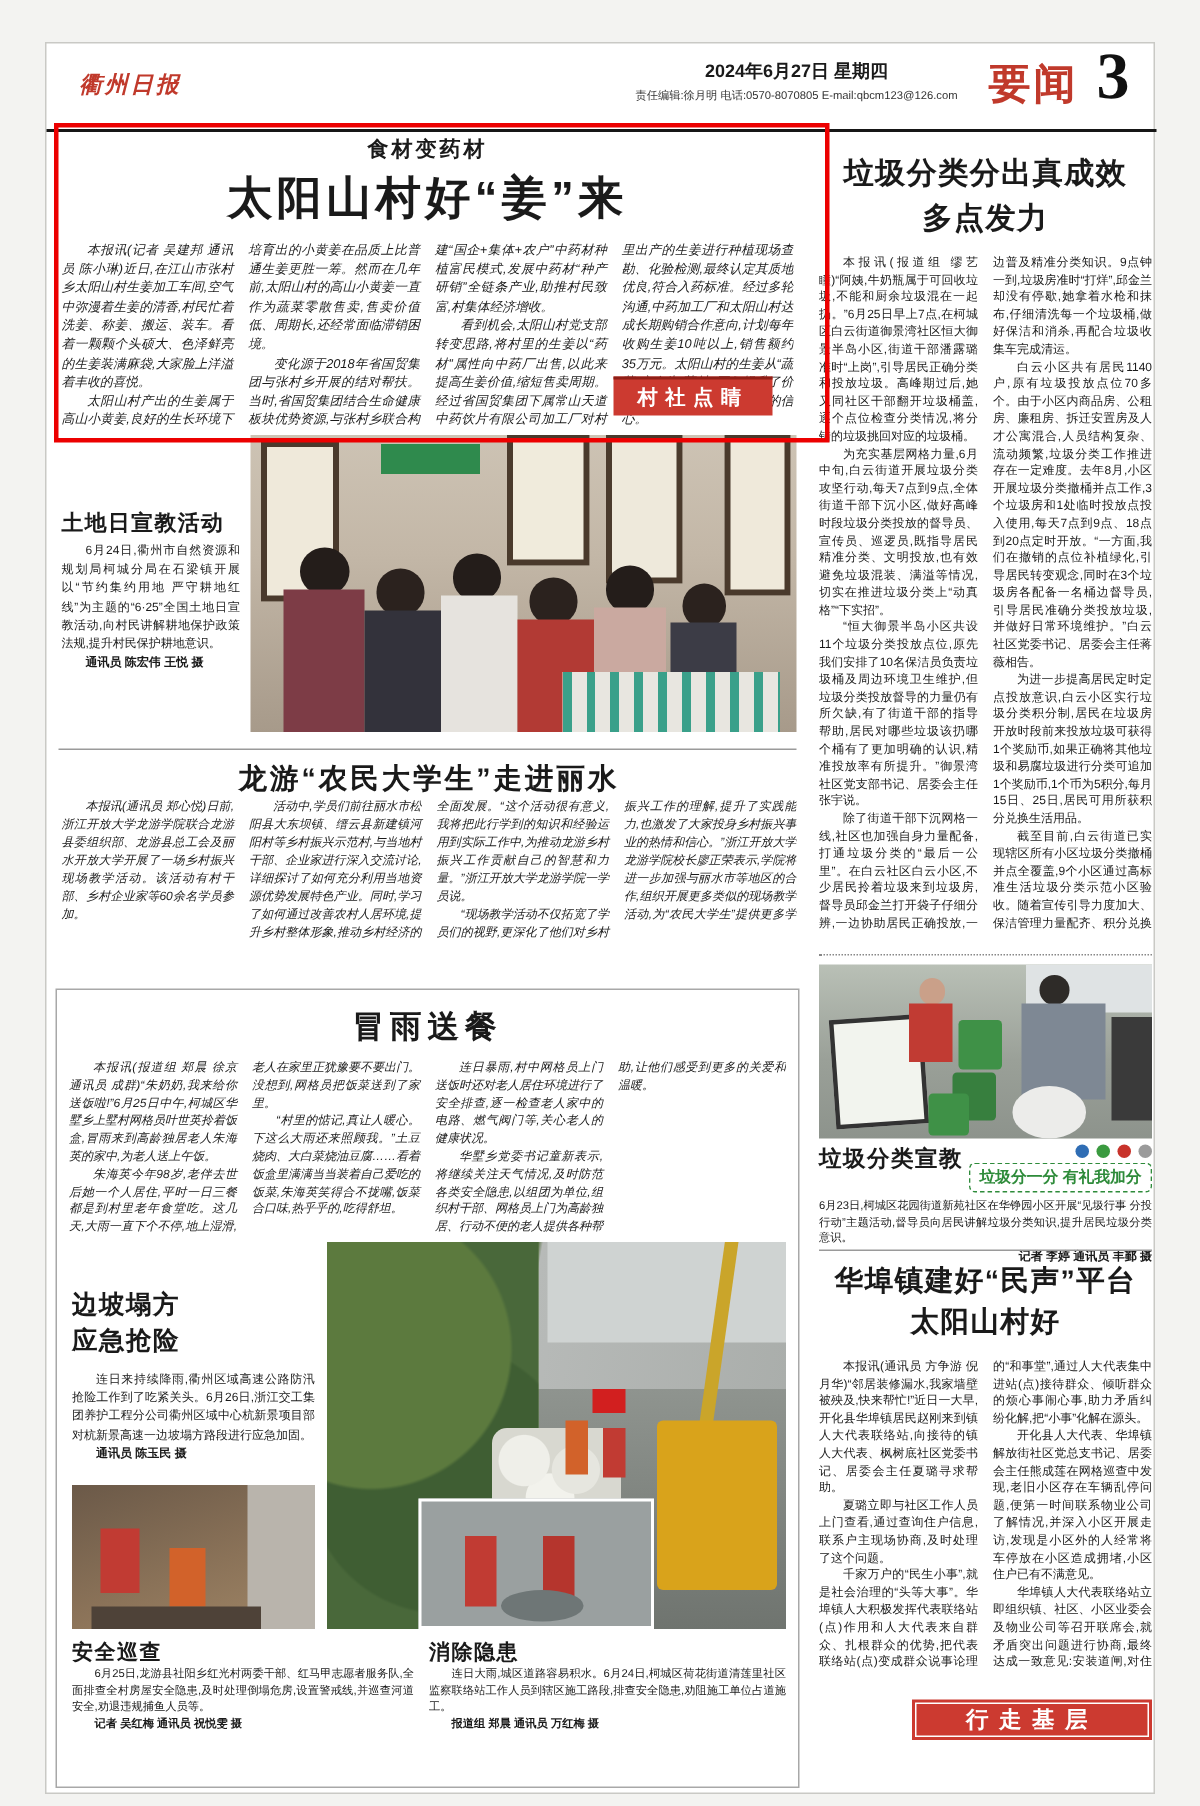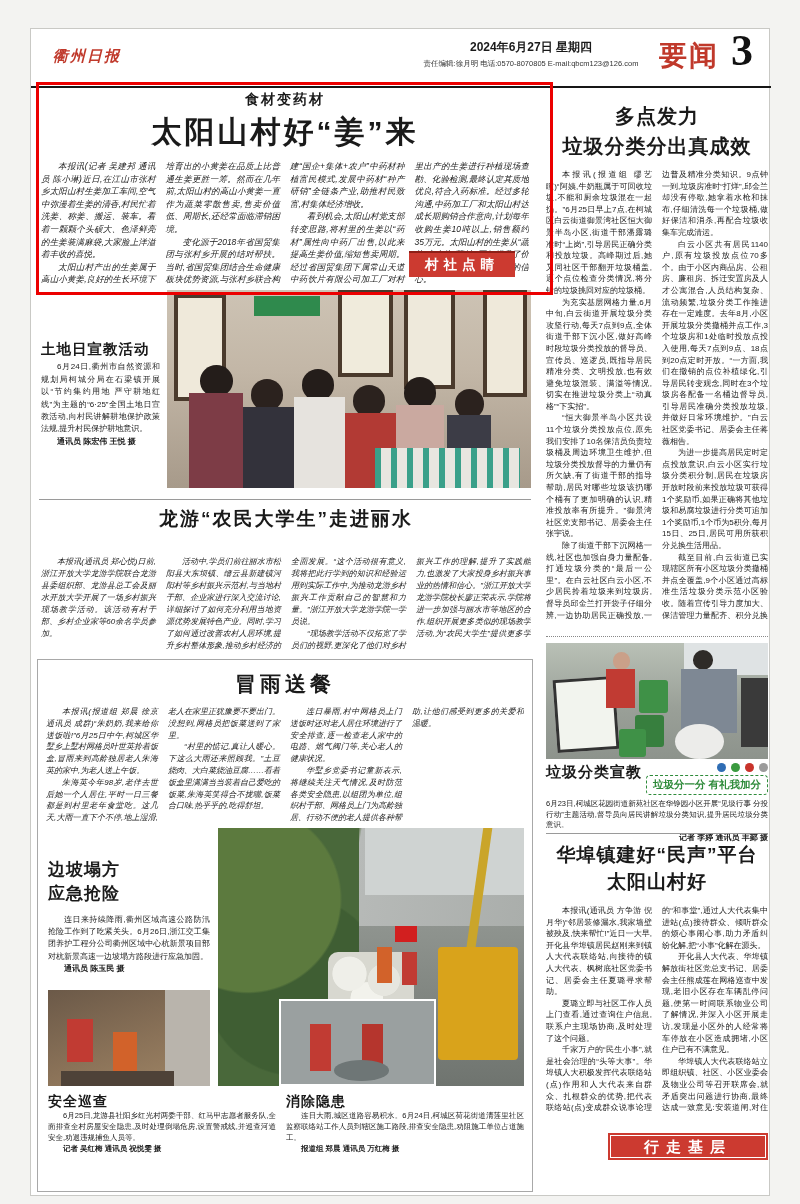--- a/index.html
+++ b/index.html
@@ -34,21 +34,21 @@
   
   .photo{overflow:hidden;background:#b9b2a6;}
   .photo i{position:absolute;display:block;}
   .ph1{left:136px;top:261px;width:364px;height:198px;background:linear-gradient(180deg,#cdc3b4 0%,#c3b7a7 40%,#a79a8a 100%);}
   .ph2{left:515px;top:614px;width:222px;height:116px;background:linear-gradient(180deg,#b9c0b6 0%,#9aa098 55%,#8d938c 100%);}
   
   .rule{background:#9a9a9a;height:1px;}
   .dotrule{border-top:1px dotted #888;height:0;}
   
   .longyou{left:10px;top:477px;width:490px;}
-  .ly-title{text-align:center;font-size:19px;font-weight:bold;letter-spacing:2px;margin:0 0 24px;}
+  .ly-title{text-align:center;font-size:19px;font-weight:bold;letter-spacing:2px;margin:0 0 0;}
   .ly-body{height:102px;font-size:8px;line-height:12px;}
   
   .rainbox{left:6px;top:630px;width:494px;height:531px;border:1px solid #a8a8a8;}
   .rb-title{left:0;top:10px;width:100%;text-align:center;font-size:21px;font-weight:bold;letter-spacing:4px;}
   .rb-body{left:8px;top:46px;width:478px;height:118px;font-size:8px;line-height:11.8px;}
   .slope-title{left:10px;top:198px;font-size:17px;font-weight:bold;line-height:24px;letter-spacing:1px;}
   .slope-body{left:10px;top:254px;width:162px;font-size:8px;line-height:12.2px;}
   .cap{font-size:7.5px;line-height:11px;}
   .cap h4{margin:0 0 3px;font-size:14px;letter-spacing:1px;}
   .cap1{left:10px;top:436px;width:228px;}
@@ -185,22 +185,22 @@
       <p class="byline">记者 吴红梅 通讯员 祝悦雯 摄</p>
     </div>
     <div class="abs cap cap2 txt">
       <h4>消除隐患</h4>
       <p>连日大雨,城区道路容易积水。6月24日,柯城区荷花街道清莲里社区监察联络站工作人员到辖区施工路段,排查安全隐患,劝阻施工单位占道施工。</p>
       <p class="byline">报道组 郑晨 通讯员 万红梅 摄</p>
     </div>
   </div>
 
   <div class="abs wtitle">
+    <div>垃圾分类分出真成效</div>
     <div>多点发力</div>
-    <div>垃圾分类分出真成效</div>
   </div>
   <div class="abs wbody col2 txt">
       <p>本报讯(报道组 缪艺瞳)“阿姨,牛奶瓶属于可回收垃圾,不能和厨余垃圾混在一起扔。”6月25日早上7点,在柯城区白云街道御景湾社区恒大御景半岛小区,街道干部潘露璐准时“上岗”,引导居民正确分类和投放垃圾。高峰期过后,她又同社区干部翻开垃圾桶盖,逐个点位检查分类情况,将分错的垃圾挑回对应的垃圾桶。</p>
       <p>为充实基层网格力量,6月中旬,白云街道开展垃圾分类攻坚行动,每天7点到9点,全体街道干部下沉小区,做好高峰时段垃圾分类投放的督导员、宣传员、巡逻员,既指导居民精准分类、文明投放,也有效避免垃圾混装、满溢等情况,切实在推进垃圾分类上“动真格”“下实招”。</p>
       <p>“恒大御景半岛小区共设11个垃圾分类投放点位,原先我们安排了10名保洁员负责垃圾桶及周边环境卫生维护,但垃圾分类投放督导的力量仍有所欠缺,有了街道干部的指导帮助,居民对哪些垃圾该扔哪个桶有了更加明确的认识,精准投放率有所提升。”御景湾社区党支部书记、居委会主任张宇说。</p>
       <p>除了街道干部下沉网格一线,社区也加强自身力量配备,打通垃圾分类的“最后一公里”。在白云社区白云小区,不少居民拎着垃圾来到垃圾房,督导员邱金兰打开袋子仔细分辨,一边协助居民正确投放,一边普及精准分类知识。9点钟一到,垃圾房准时“打烊”,邱金兰却没有停歇,她拿着水枪和抹布,仔细清洗每一个垃圾桶,做好保洁和消杀,再配合垃圾收集车完成清运。</p>
       <p>白云小区共有居民1140户,原有垃圾投放点位70多个。由于小区内商品房、公租房、廉租房、拆迁安置房及人才公寓混合,人员结构复杂、流动频繁,垃圾分类工作推进存在一定难度。去年8月,小区开展垃圾分类撤桶并点工作,3个垃圾房和1处临时投放点投入使用,每天7点到9点、18点到20点定时开放。“一方面,我们在撤销的点位补植绿化,引导居民转变观念,同时在3个垃圾房各配备一名桶边督导员,引导居民准确分类投放垃圾,并做好日常环境维护。”白云社区党委书记、居委会主任蒋薇相告。</p>
       <p>为进一步提高居民定时定点投放意识,白云小区实行垃圾分类积分制,居民在垃圾房开放时段前来投放垃圾可获得1个奖励币,如果正确将其他垃圾和易腐垃圾进行分类可追加1个奖励币,1个币为5积分,每月15日、25日,居民可用所获积分兑换生活用品。</p>
       <p>截至目前,白云街道已实现辖区所有小区垃圾分类撤桶并点全覆盖,9个小区通过高标准生活垃圾分类示范小区验收。随着宣传引导力度加大、保洁管理力量配齐、积分兑换机制激励,居民参与垃圾分类的主动性和积极性明显提高,各小区垃圾随意丢弃、垃圾桶满溢、环境脏乱等现象明显改善。“接下来,我们一方面会持续推进垃圾分类攻坚行动,发挥街道纪工委执纪监督作用,压实干部工作责任;另一方面加快高标准生活垃圾分类示范小区创建步伐,计划今年新建50处垃圾分类回收房,进一步形成人人参与、人人受益的良好垃圾分类氛围。”白云街道主要负责人表示。</p>
     </div>

